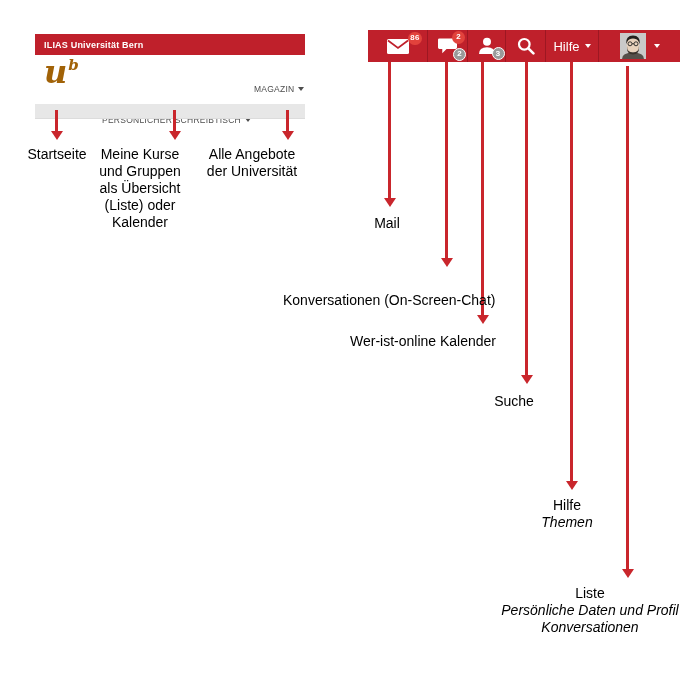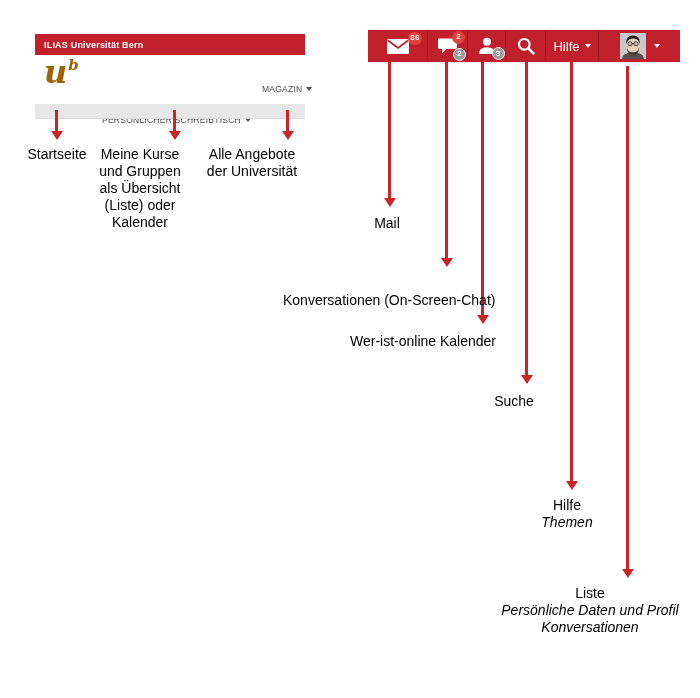--- a/index.html
+++ b/index.html
@@ -27,21 +27,21 @@
     font-family:"DejaVu Serif", serif;font-style:italic;font-weight:bold;
     font-size:32px;color:#a16207;line-height:1;
   }
   .logo .logo-b{font-size:15px;position:relative;top:-13px;margin-left:1px;}
   .nav-item{
     position:absolute;top:84px;font-size:8.5px;color:#4d4d4d;
     letter-spacing:.25px;display:flex;align-items:center;gap:4px;white-space:nowrap;
     cursor:pointer;
   }
   .nav-desk{left:102px;margin-top:31px;}
-  .nav-mag{left:262px;}
+  .nav-mag{left:254px;}
   .caret{
     width:0;height:0;display:inline-block;
     border-left:3.5px solid transparent;border-right:3.5px solid transparent;
     border-top:4.5px solid currentColor;
   }
   .gray-bar{position:absolute;left:35px;top:104px;width:270px;height:15px;background:#e7e7e7;border-bottom:1px solid #dcdcdc;}
 
   
   .toolbar{
     position:absolute;left:368px;top:30px;width:312px;height:32px;

